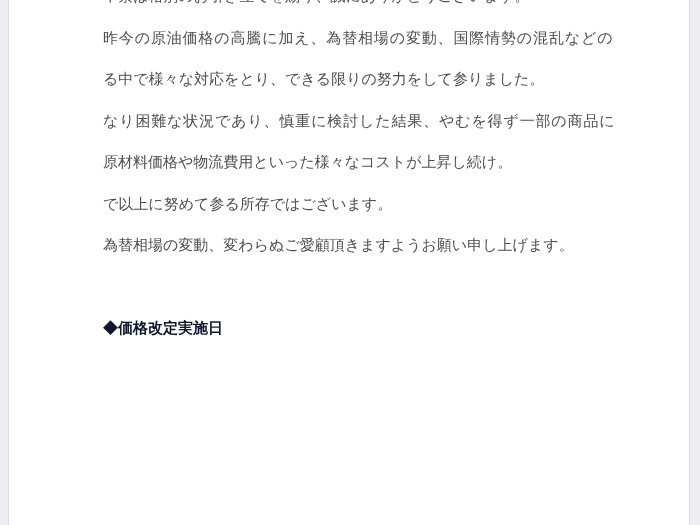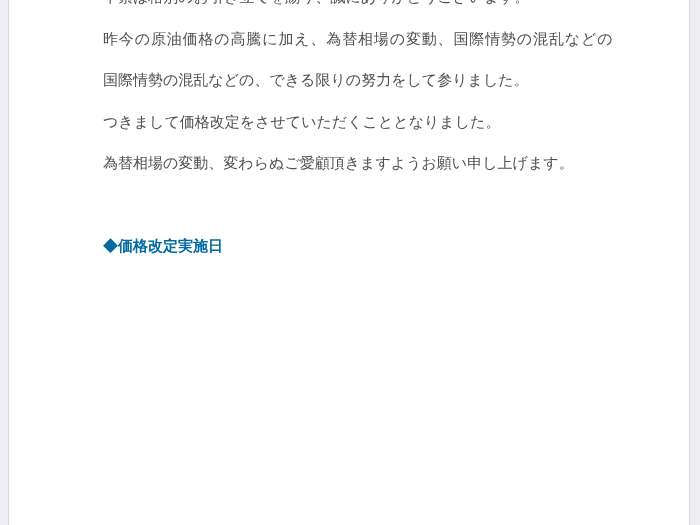--- a/index.html
+++ b/index.html
@@ -6,21 +6,21 @@
     margin: 0;
     padding: 0;
     background: #ffffff;
   }
   .canvas {
     position: relative;
     width: 700px;
     height: 525px;
     background: #ffffff;
     overflow: hidden;
-    font-family: Liberation Sans, sans-serif;
+    font-family: Liberation Serif, serif;
   }
   .gutter {
     position: absolute;
     top: 0;
     height: 100%;
     background: #eeeef2;
   }
   .gutter-left {
     left: 0;
     width: 8px;
@@ -49,36 +49,38 @@
   .line.just {
     letter-spacing: 0.85px;
     text-align: justify;
     text-align-last: justify;
   }
   .spacer-line {
     height: 41.5px;
   }
   .section-heading {
     height: 41.5px;
-    color: #0369a1;
+    color: #0f172a;
     font-weight: 700;
     white-space: nowrap;
   }
 </style>
 </head>
 <body>
 
 <div class="canvas">
 
   <div class="gutter gutter-left"></div>
   <div class="gutter gutter-right"></div>
 
   <div class="letter">
     <div class="line">平素は格別のお引き立てを賜り、誠にありがとうございます。</div>
     <div class="line just">昨今の原油価格の高騰に加え、為替相場の変動、国際情勢の混乱などの</div>
-    <div class="line">国際情勢の混乱などの、できる限りの努力をして参りました。</div>
-    <div class="line">つきまして価格改定をさせていただくこととなりました。</div>
+    <div class="line">る中で様々な対応をとり、できる限りの努力をして参りました。</div>
+    <div class="line just">なり困難な状況であり、慎重に検討した結果、やむを得ず一部の商品に</div>
+    <div class="line">原材料価格や物流費用といった様々なコストが上昇し続け。</div>
+    <div class="line">で以上に努めて参る所存ではございます。</div>
     <div class="line">為替相場の変動、変わらぬご愛顧頂きますようお願い申し上げます。</div>
     <div class="spacer-line"></div>
     <div class="section-heading">◆価格改定実施日</div>
   </div>
 
 </div>
 
 </body></html>

